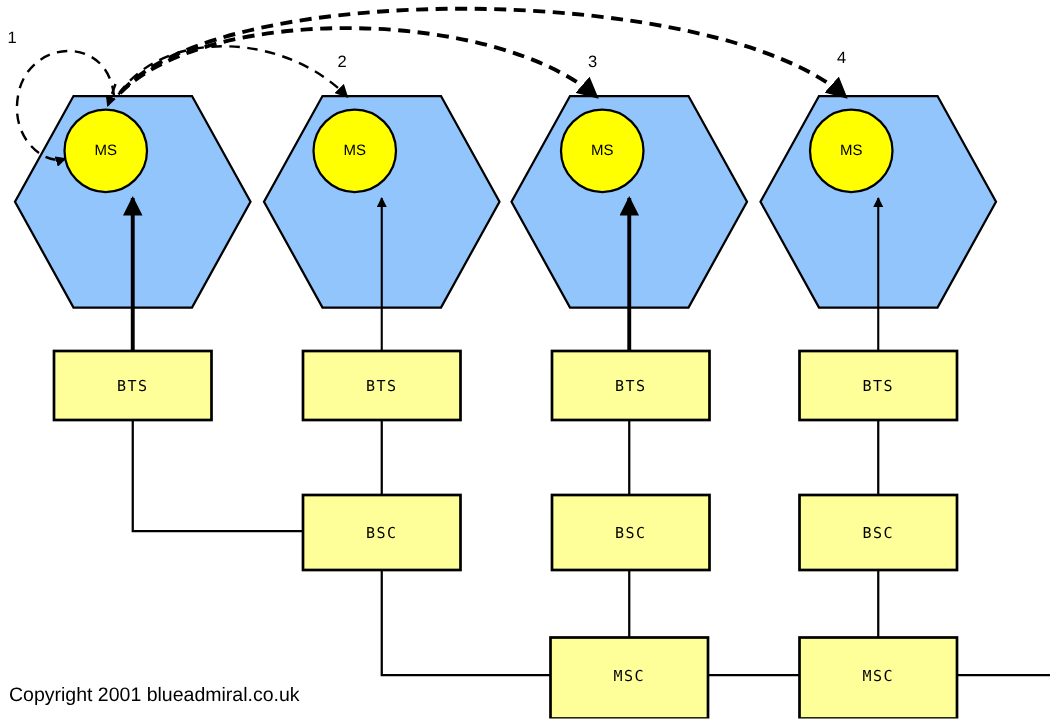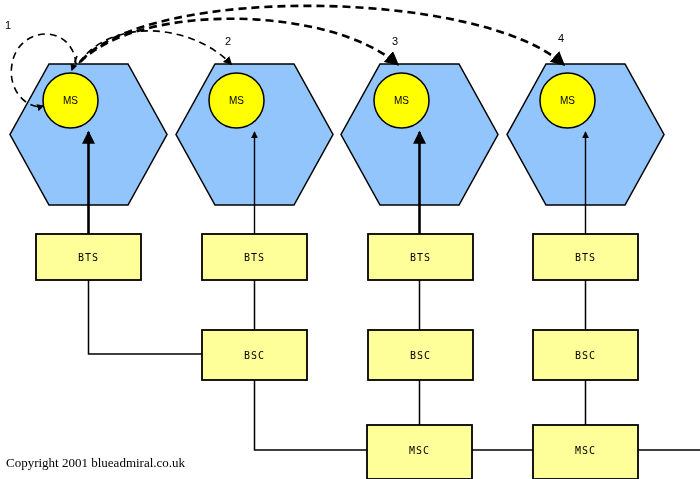--- a/index.html
+++ b/index.html
@@ -30,21 +30,21 @@
     font-family:"Liberation Sans", sans-serif;
     font-size:11px;
     fill:#000000;
     text-anchor:middle;
     dominant-baseline:middle;
   }
   .copyright{
     position:absolute;
     left:6px;
     top:455px;
-    font-family:Liberation Serif, serif;
+    font-family:Liberation Sans, sans-serif;
     font-size:13px;
     color:#000000;
     white-space:nowrap;
   }
   .hex{stroke:#000000;stroke-width:1.5;}
   .circ{stroke:#000000;stroke-width:1.5;}
   .box{stroke:#000000;stroke-width:1.8;}
   .link{stroke:#000000;fill:none;}
   .uplink{stroke:#000000;fill:none;}
   .handover{stroke:#000000;fill:none;stroke-dasharray:7 5;stroke-width:1.6;}

